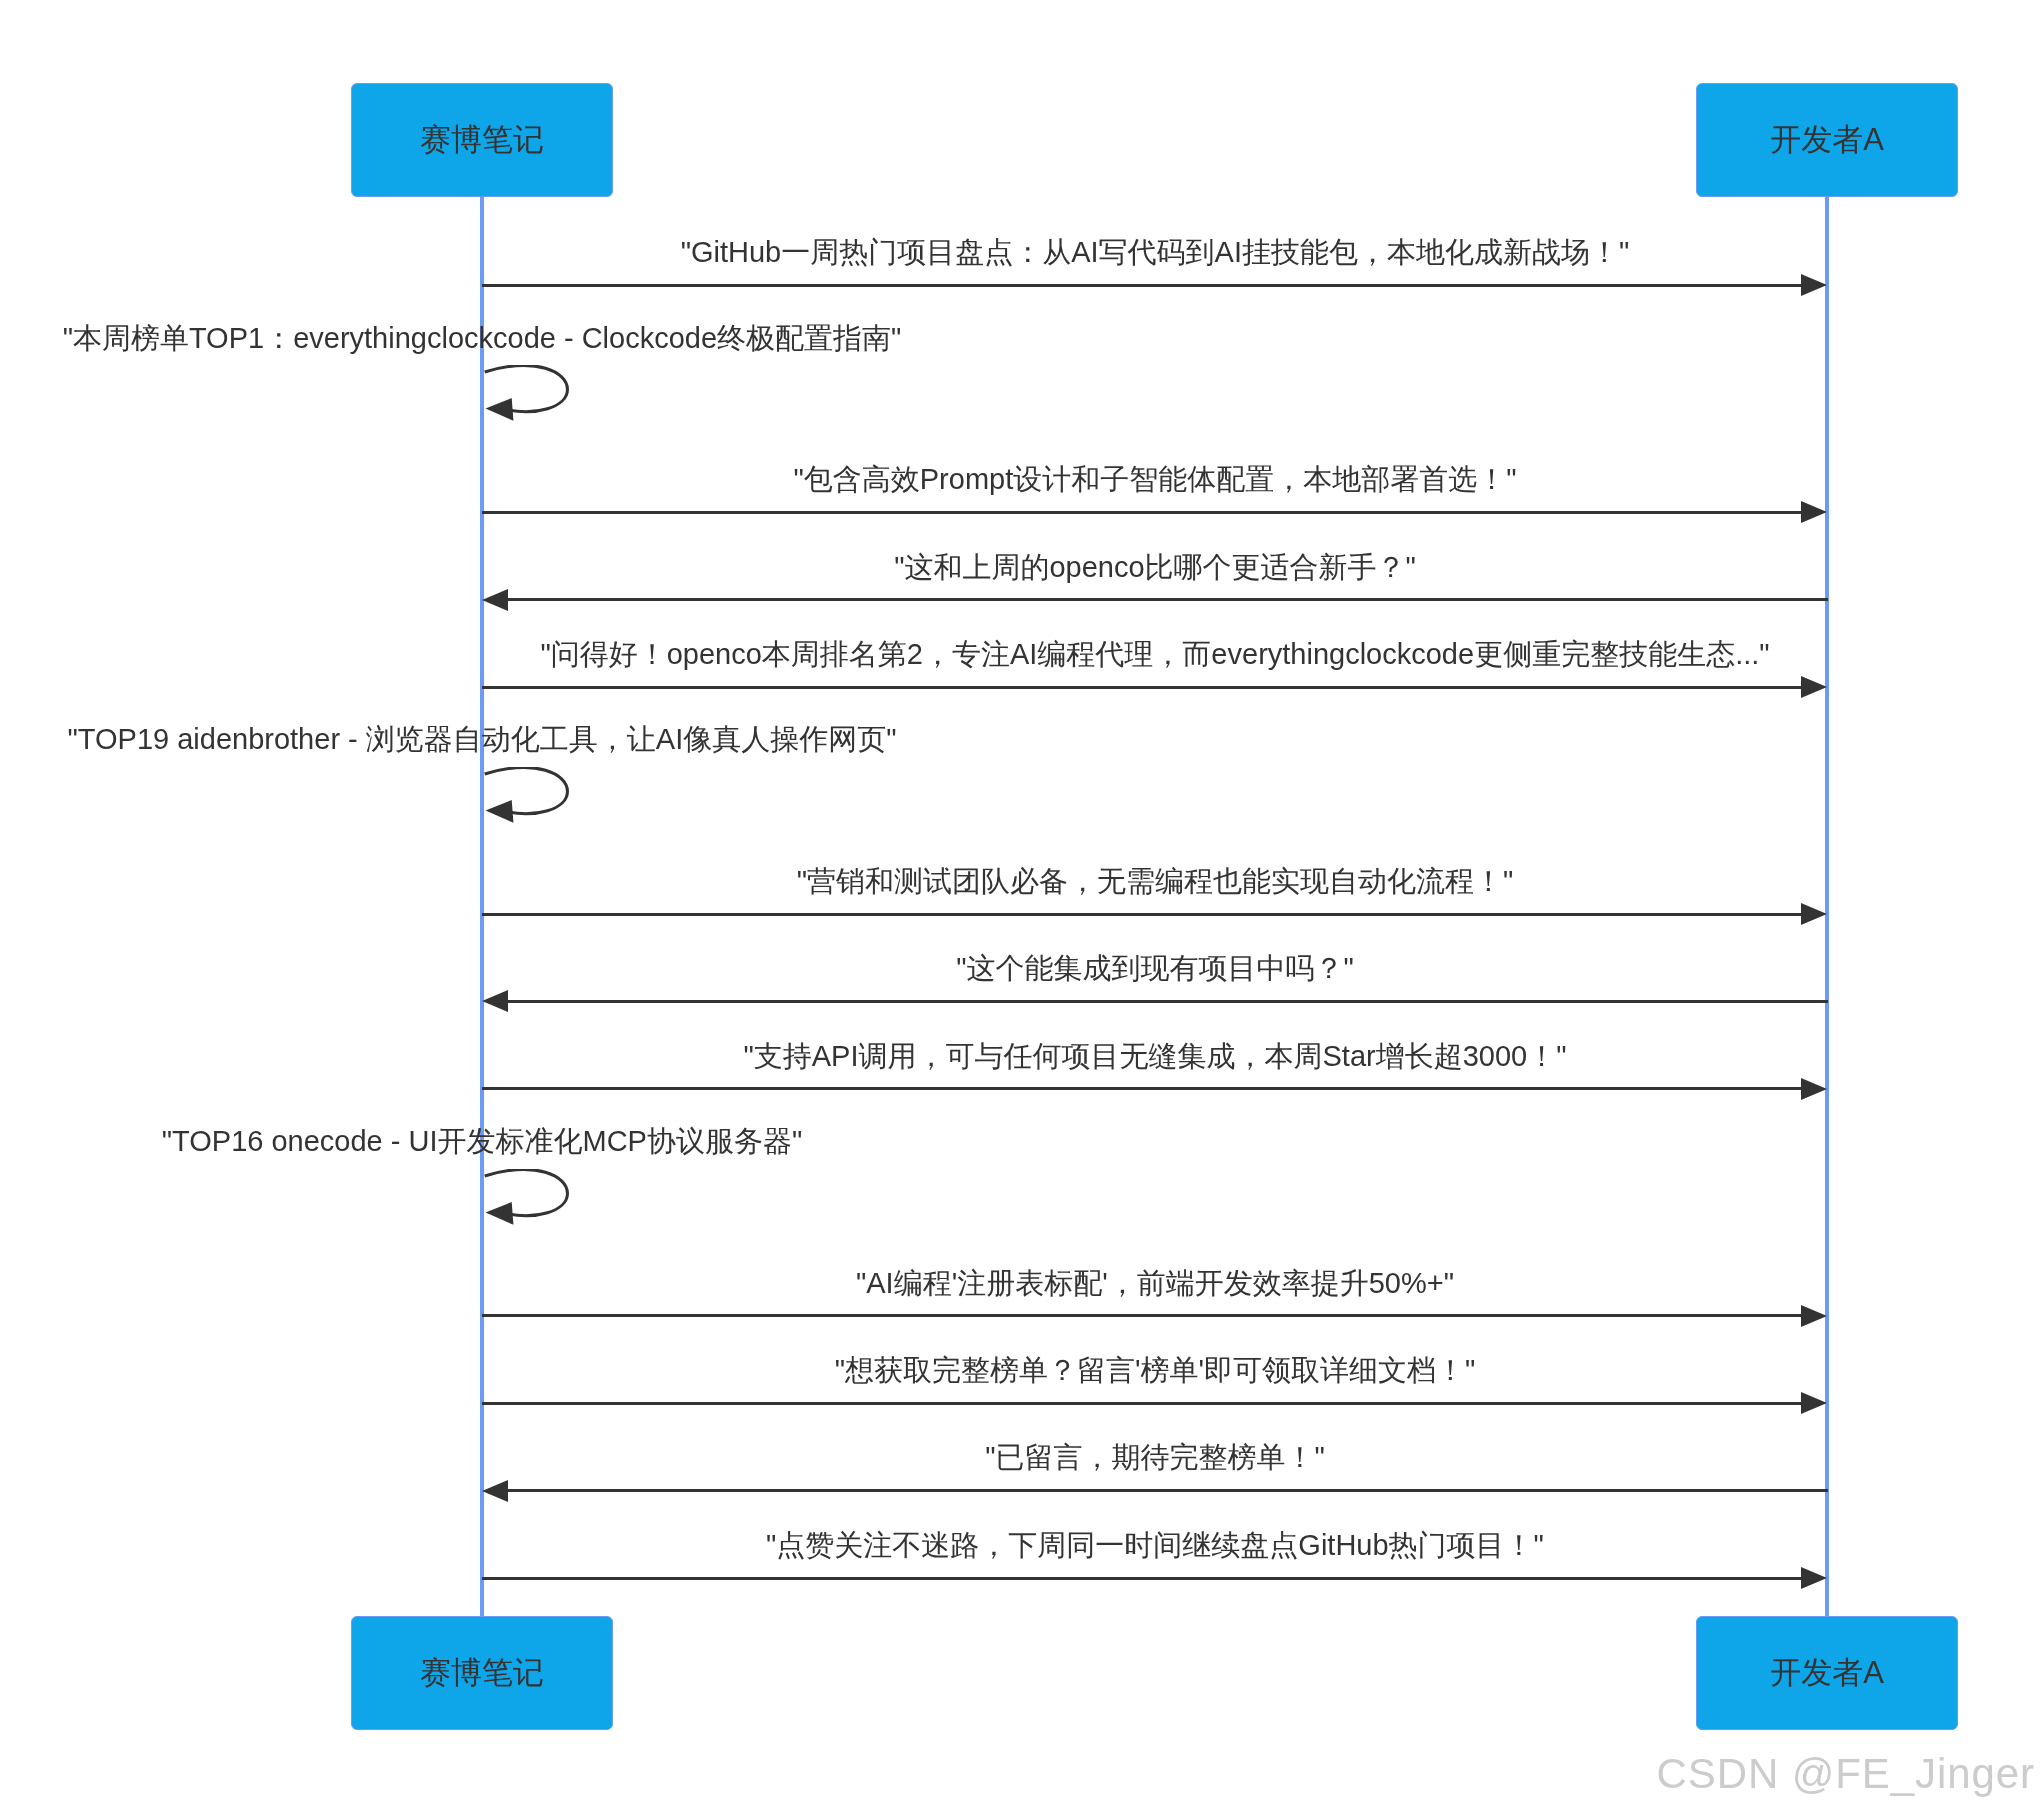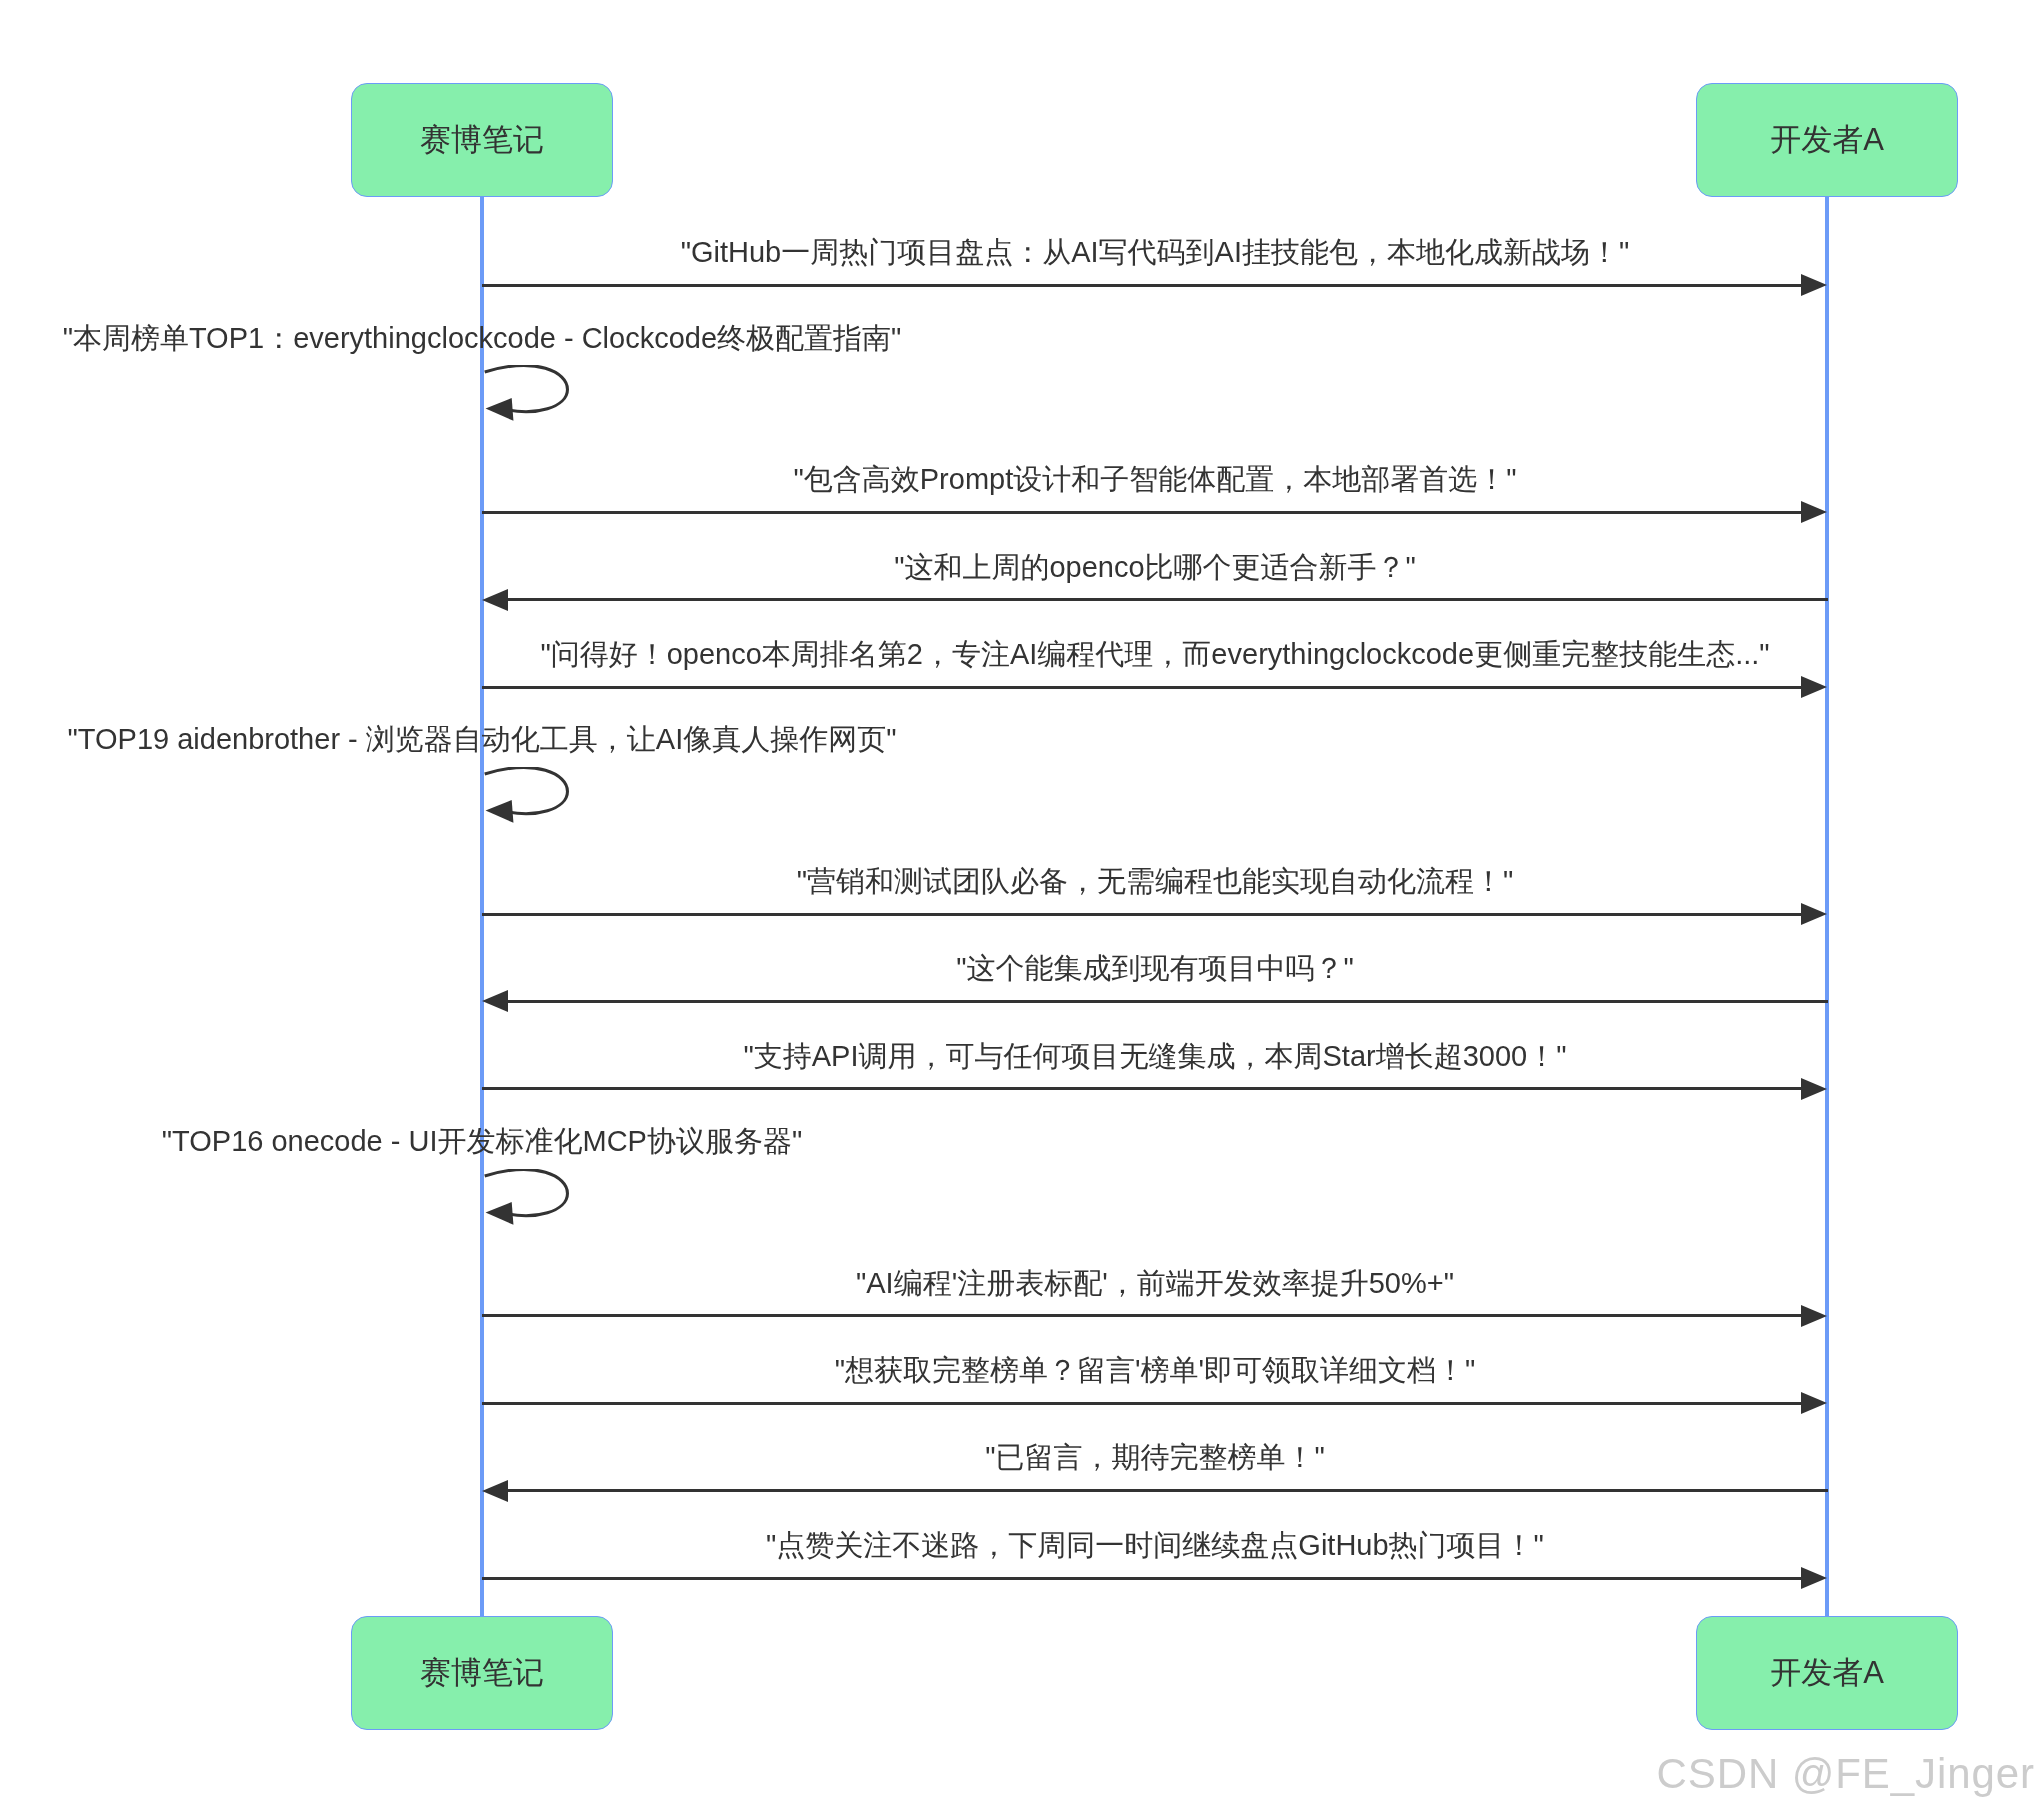--- a/index.html
+++ b/index.html
@@ -13,23 +13,23 @@
     position: relative;
     font-family: "Liberation Sans", "DejaVu Sans", sans-serif;
     overflow: hidden;
   }
   .stage { position: absolute; inset: 0; }
 
   .actor {
     position: absolute;
     width: 262px;
     height: 114px;
-    background: #86efac;
+    background: #0ea5e9;
     border: 1.7px solid #6c9bf7;
-    border-radius: 16px;
+    border-radius: 6px;
     box-sizing: border-box;
     display: flex;
     align-items: center;
     justify-content: center;
     font-size: 31px;
     color: #333333;
   }
 
   .lifeline {
     position: absolute;

